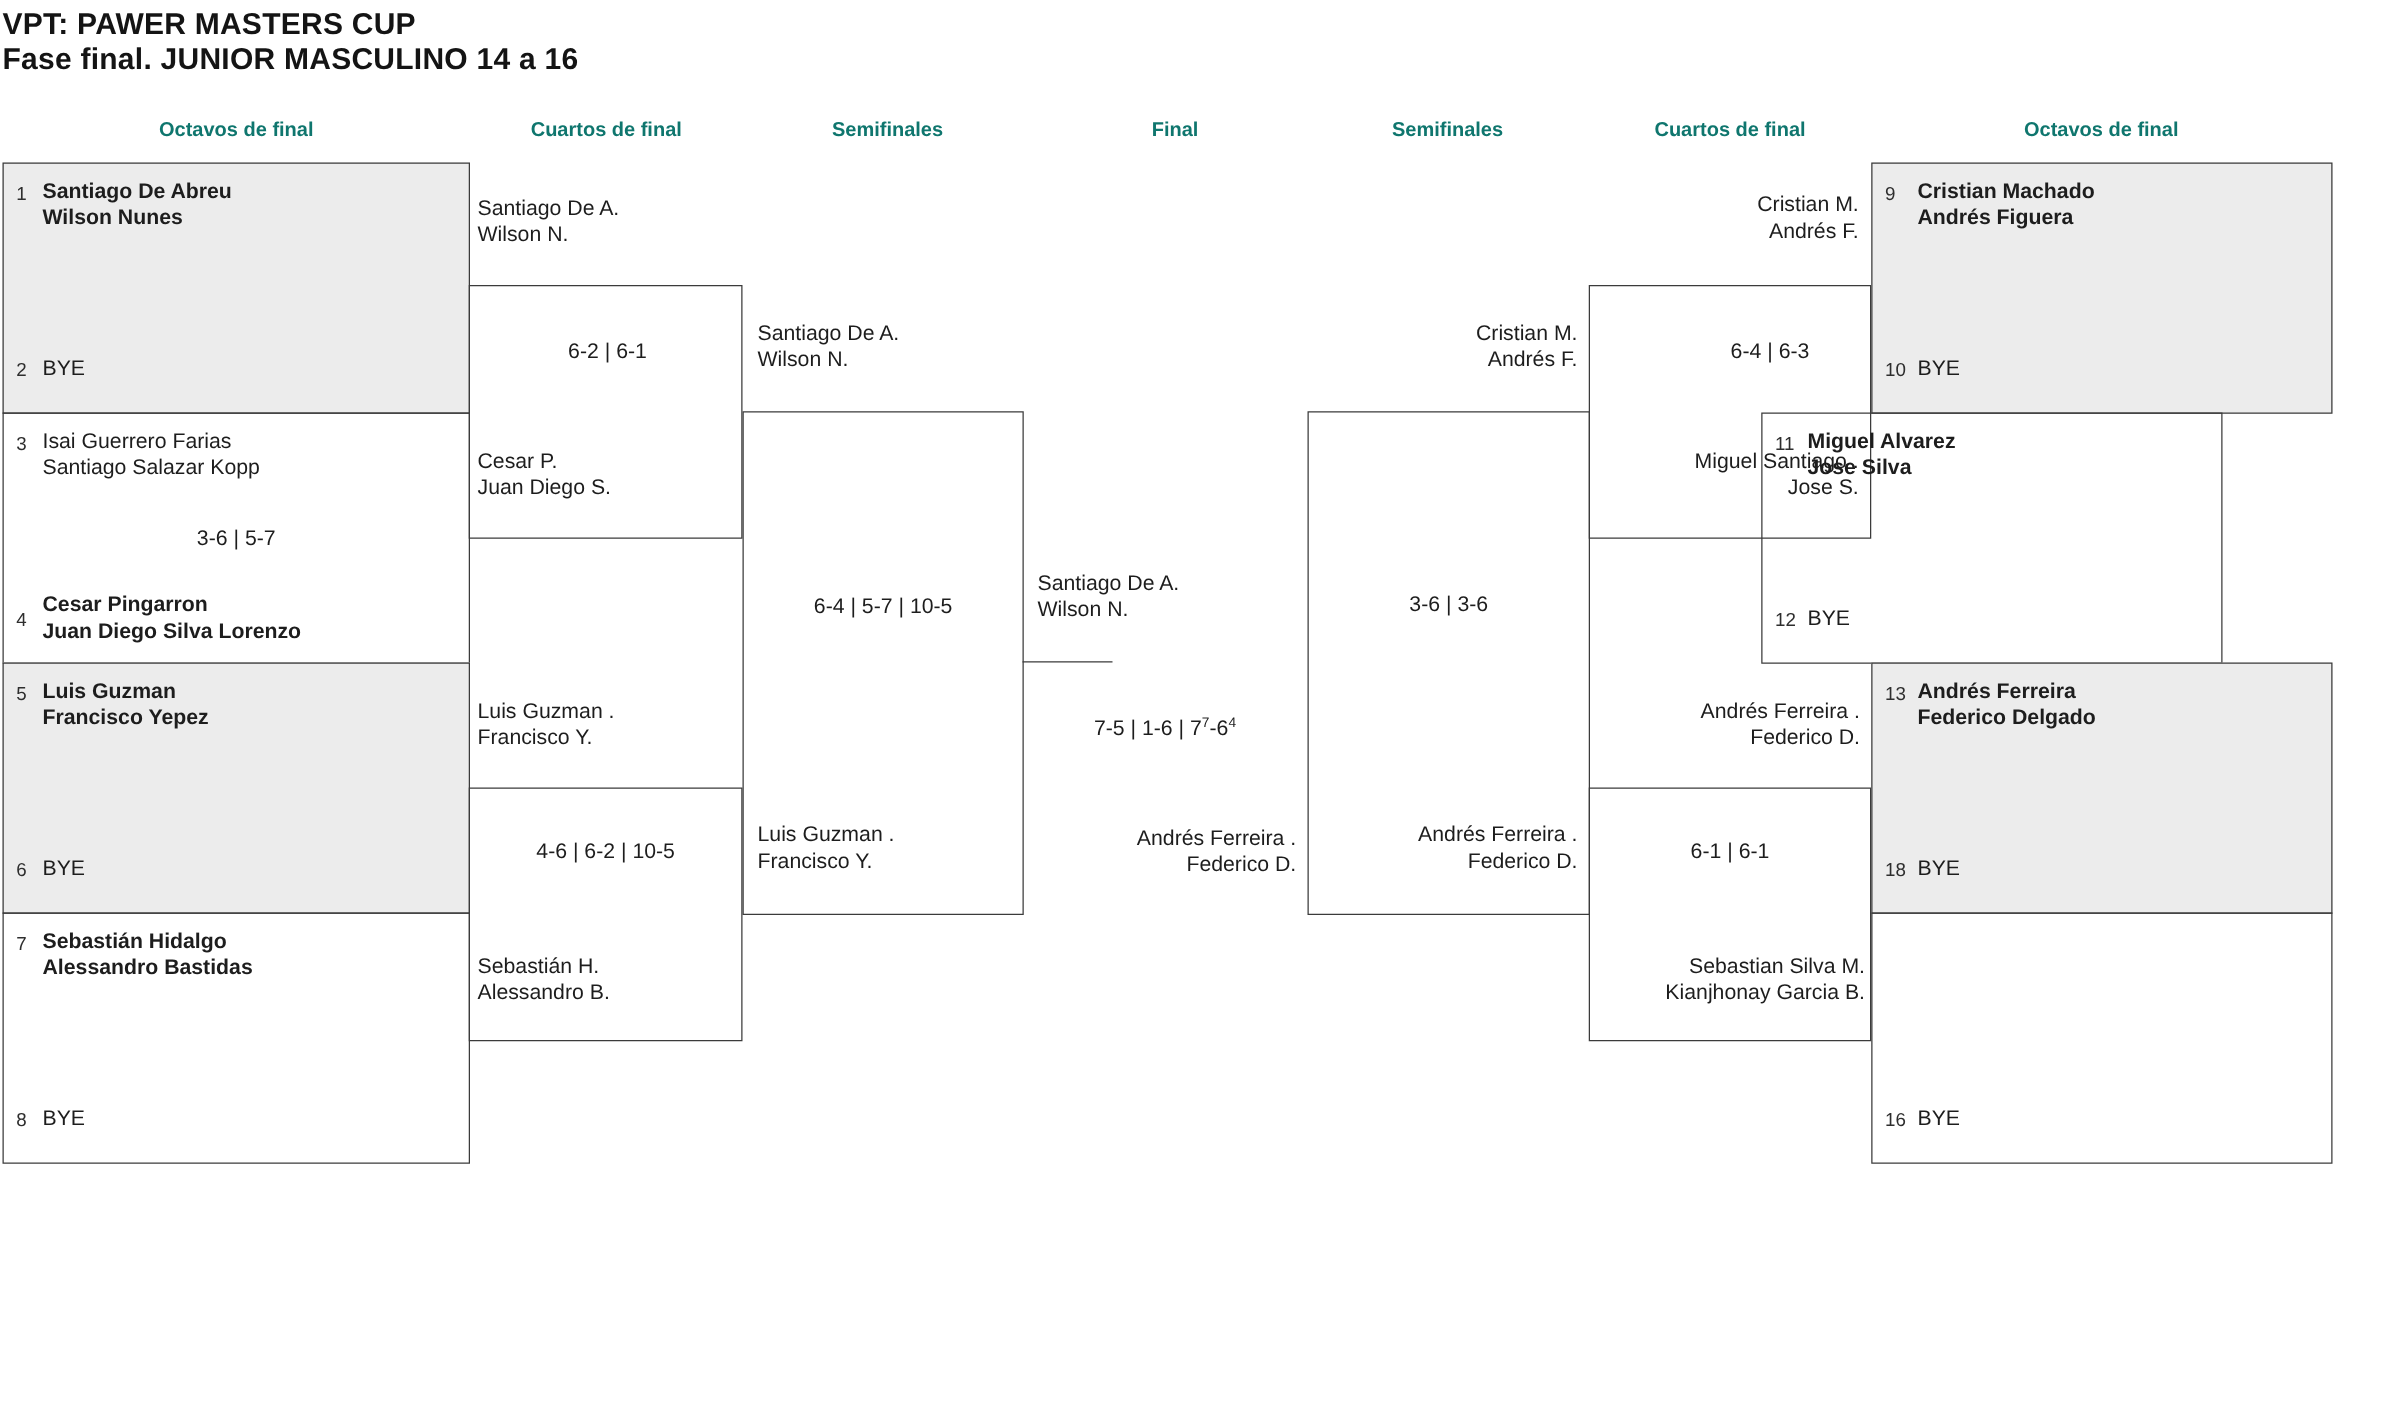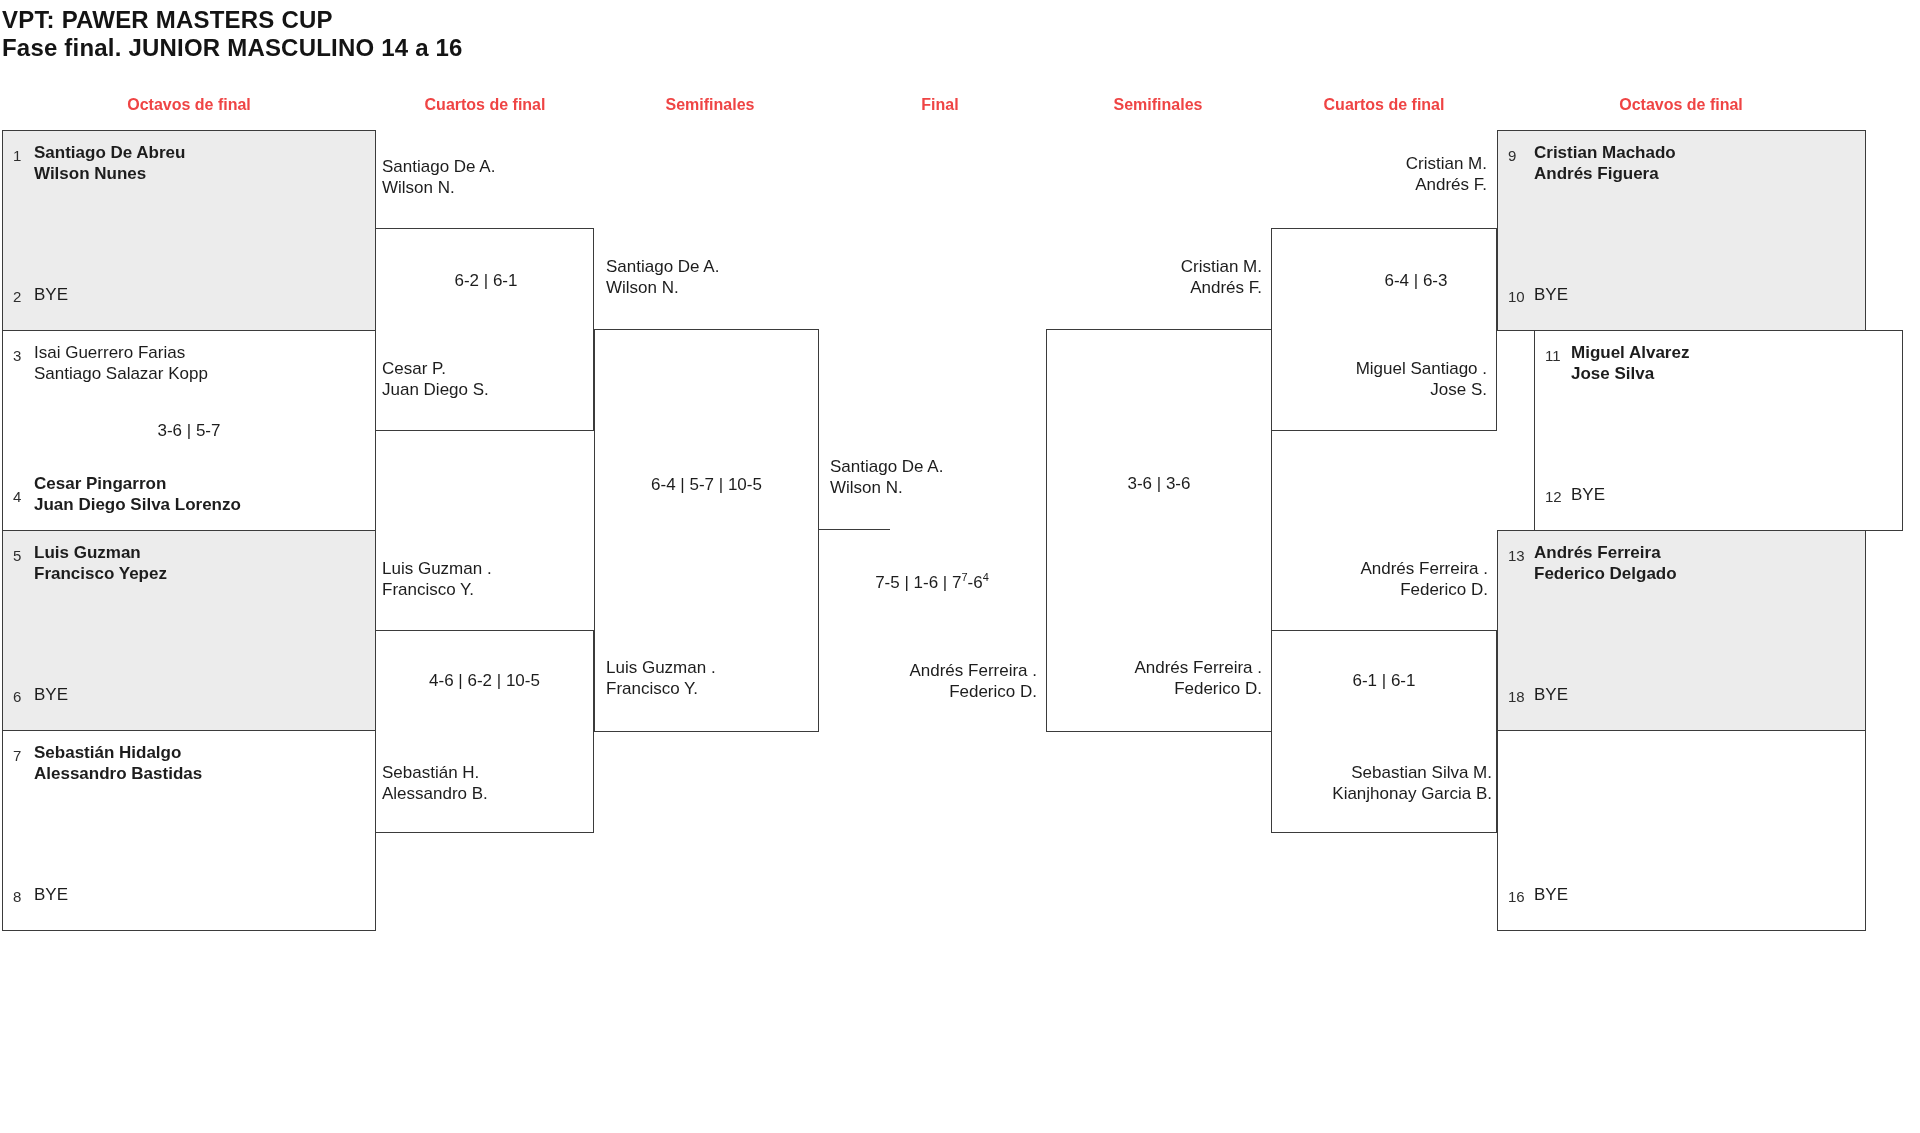--- a/index.html
+++ b/index.html
@@ -1,20 +1,20 @@
 <!DOCTYPE html>
 <html><head>
 <meta charset="utf-8">
 <style>
   html,body{margin:0;padding:0;background:#fff;}
   .stage{position:relative;width:1920px;height:1133px;background:#ffffff;
          font-family:"Liberation Sans",sans-serif;color:#1d1d1d;overflow:hidden;}
   .abs{position:absolute;}
   .title{font-size:24px;font-weight:700;line-height:29px;color:#141414;letter-spacing:.2px;}
-  .rh{position:absolute;top:96px;width:220px;text-align:center;font-size:16px;font-weight:600;color:#ef4444;}
+  .rh{position:absolute;top:96px;width:220px;text-align:center;font-size:16px;font-weight:600;color:#0f766e;}
   .box{position:absolute;border:1px solid #3b3b3b;box-sizing:border-box;background:transparent;}
   .fill{background:#ececec;}
   .slot{position:absolute;left:10px;right:6px;display:flex;}
   .s1{top:11px;align-items:flex-start;}
   .s2{top:141px;height:44px;align-items:center;}
   .seed{flex:0 0 21px;font-size:15px;color:#2e2e2e;padding-top:5px;}
   .seedw{flex:0 0 26px;}
   .name{font-size:17px;line-height:21px;white-space:pre-line;font-weight:400;}
   .w{font-weight:700;}
   .tb{position:absolute;font-size:17px;line-height:21px;white-space:pre-line;font-weight:400;}
@@ -143,21 +143,21 @@
     <div class="slot s1">
         <span class="seed seedw">9</span>
         <div class="name w">Cristian Machado
 Andrés Figuera</div>
       </div>
     <div class="slot s2">
         <span class="seed seedw">10</span>
         <div class="name">BYE</div>
       </div>
   </div>
-  <div class="box" style="left:1534px;top:330px;width:369px;height:201px;">
+  <div class="box" style="left:1409px;top:330px;width:369px;height:201px;">
     <div class="slot s1">
         <span class="seed seedw">11</span>
         <div class="name w">Miguel Alvarez
 Jose Silva</div>
       </div>
     <div class="slot s2">
         <span class="seed seedw">12</span>
         <div class="name">BYE</div>
       </div>
   </div>

